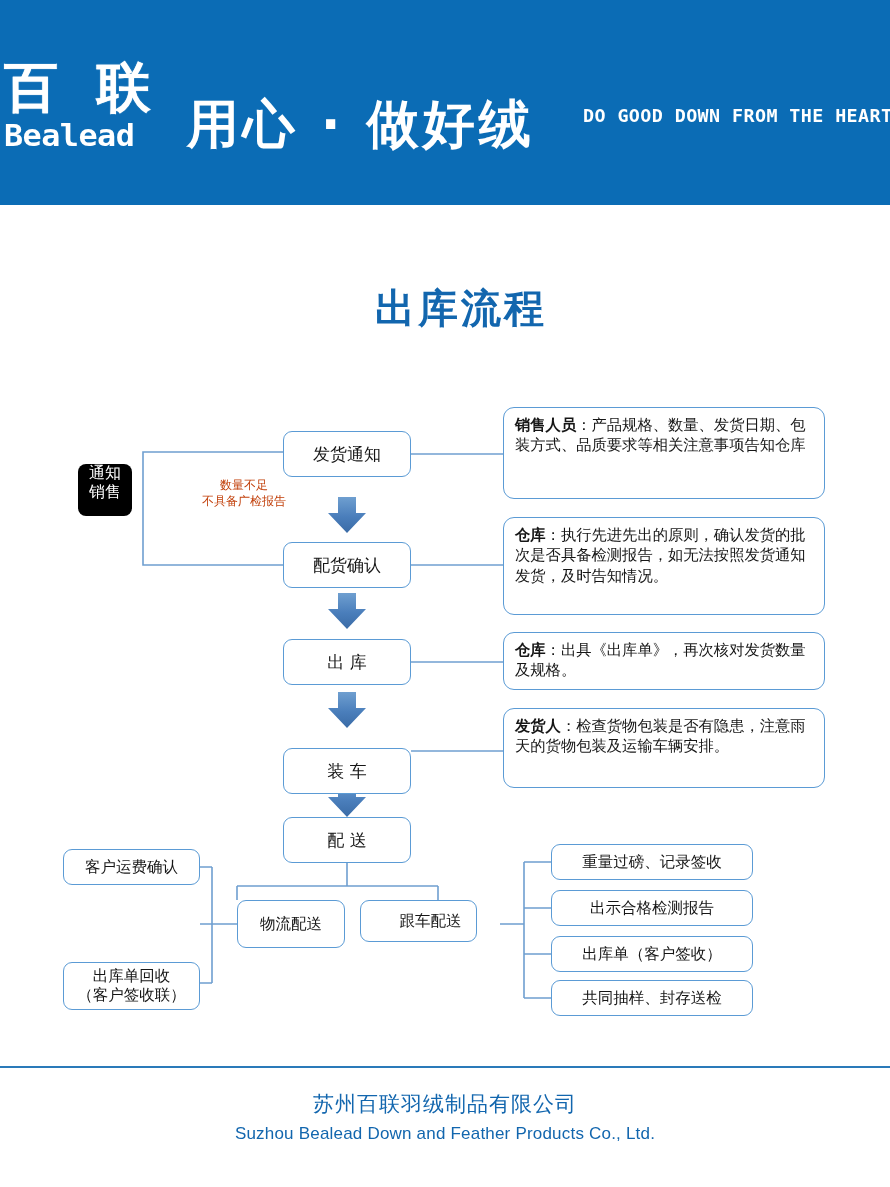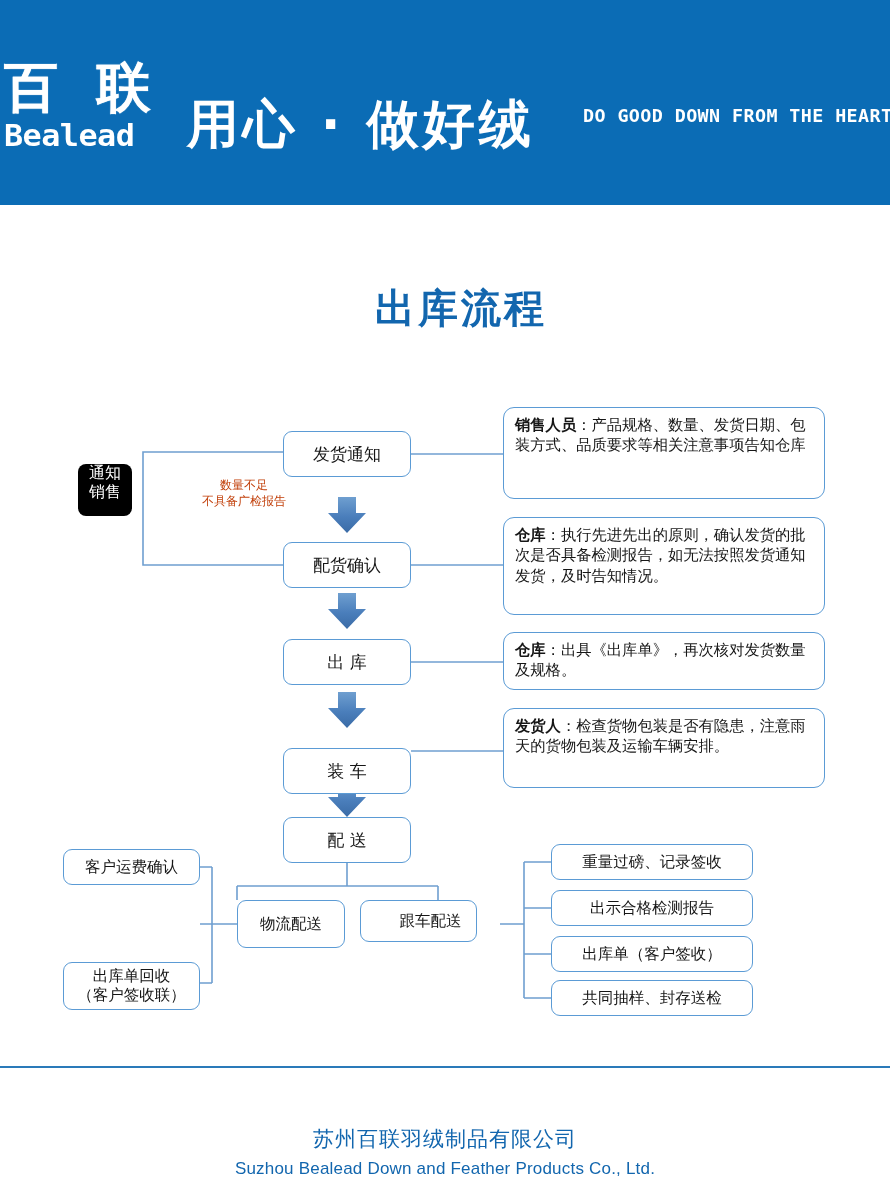--- a/index.html
+++ b/index.html
@@ -90,21 +90,21 @@
   .note b{font-weight:bold;}
 
   
   .footer-rule{
     position:absolute;left:0;top:1066px;width:890px;height:2px;background:#2a7ab9;
   }
   .footer{
     position:absolute;left:0;top:1090px;width:890px;text-align:center;
   }
   .footer-cn{
-    color:#1266ae;font-size:21px;font-family:"DejaVu Sans",sans-serif;letter-spacing:1px;margin-top:35px;
+    color:#1266ae;font-size:21px;font-family:"DejaVu Sans",sans-serif;letter-spacing:1px;
   }
   .footer-en{
     color:#1266ae;font-size:17px;margin-top:6px;
     font-family:"Liberation Sans",sans-serif;letter-spacing:0.2px;
   }
 </style>
 </head>
 <body>
 
 <div class="banner">

